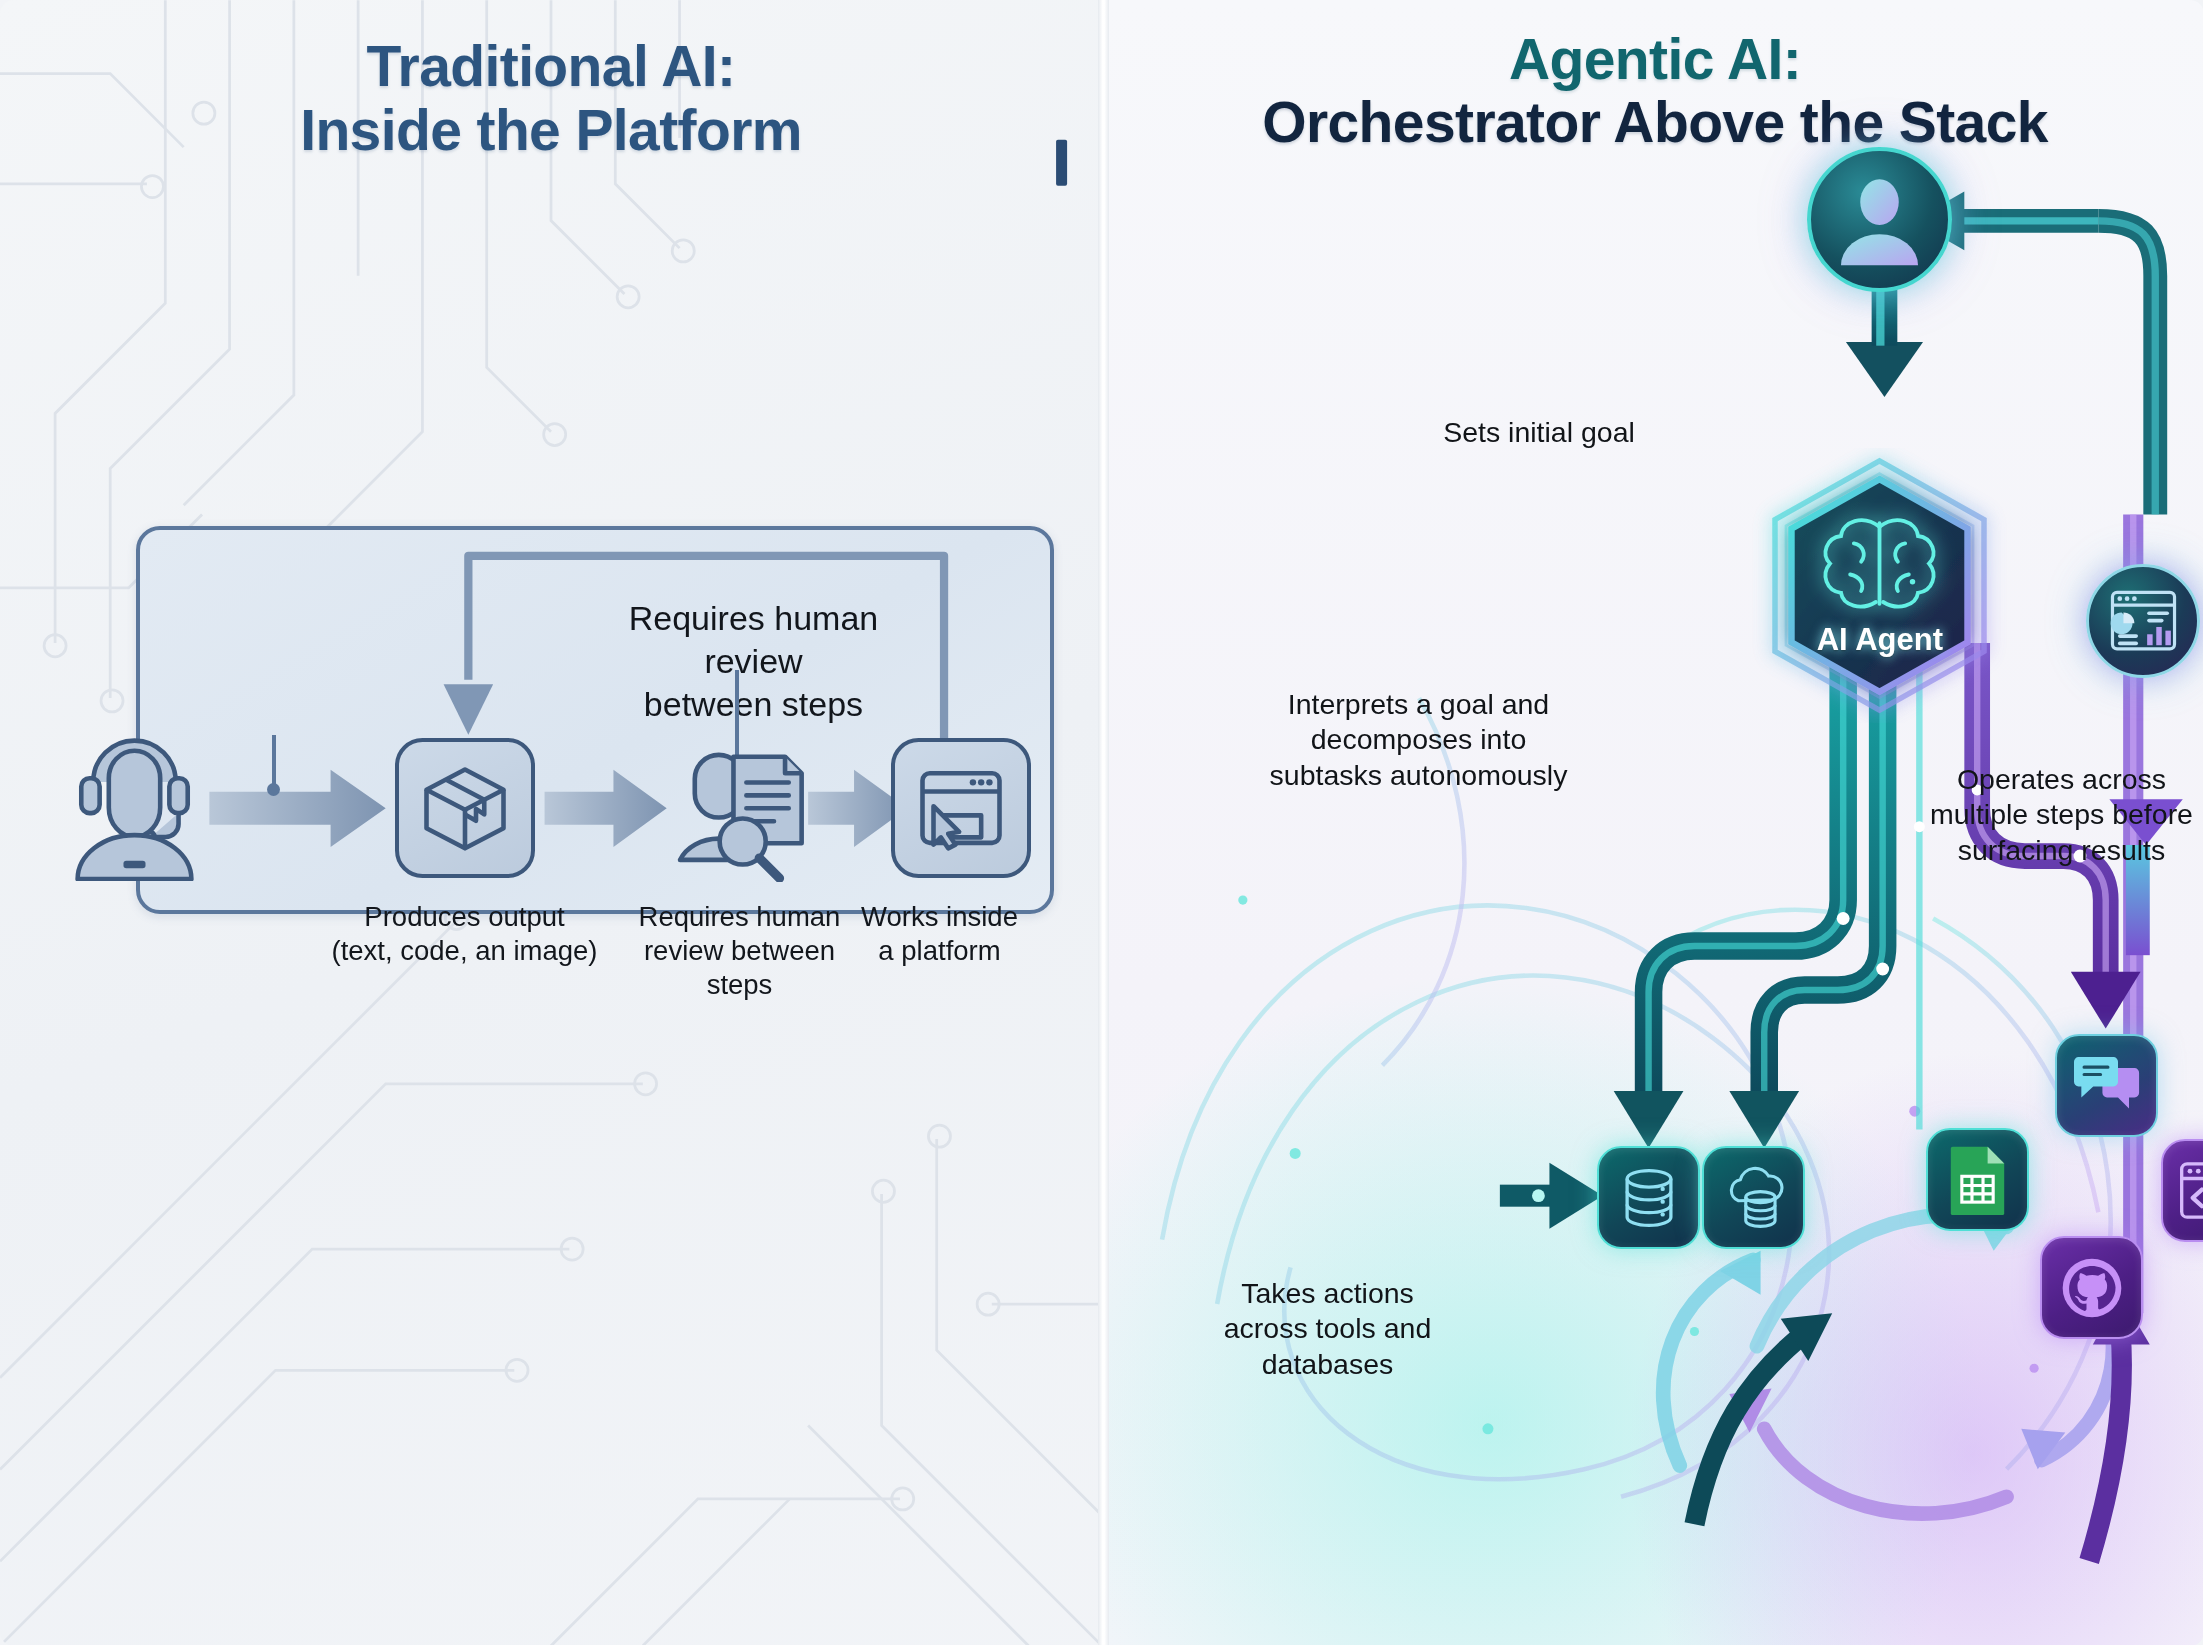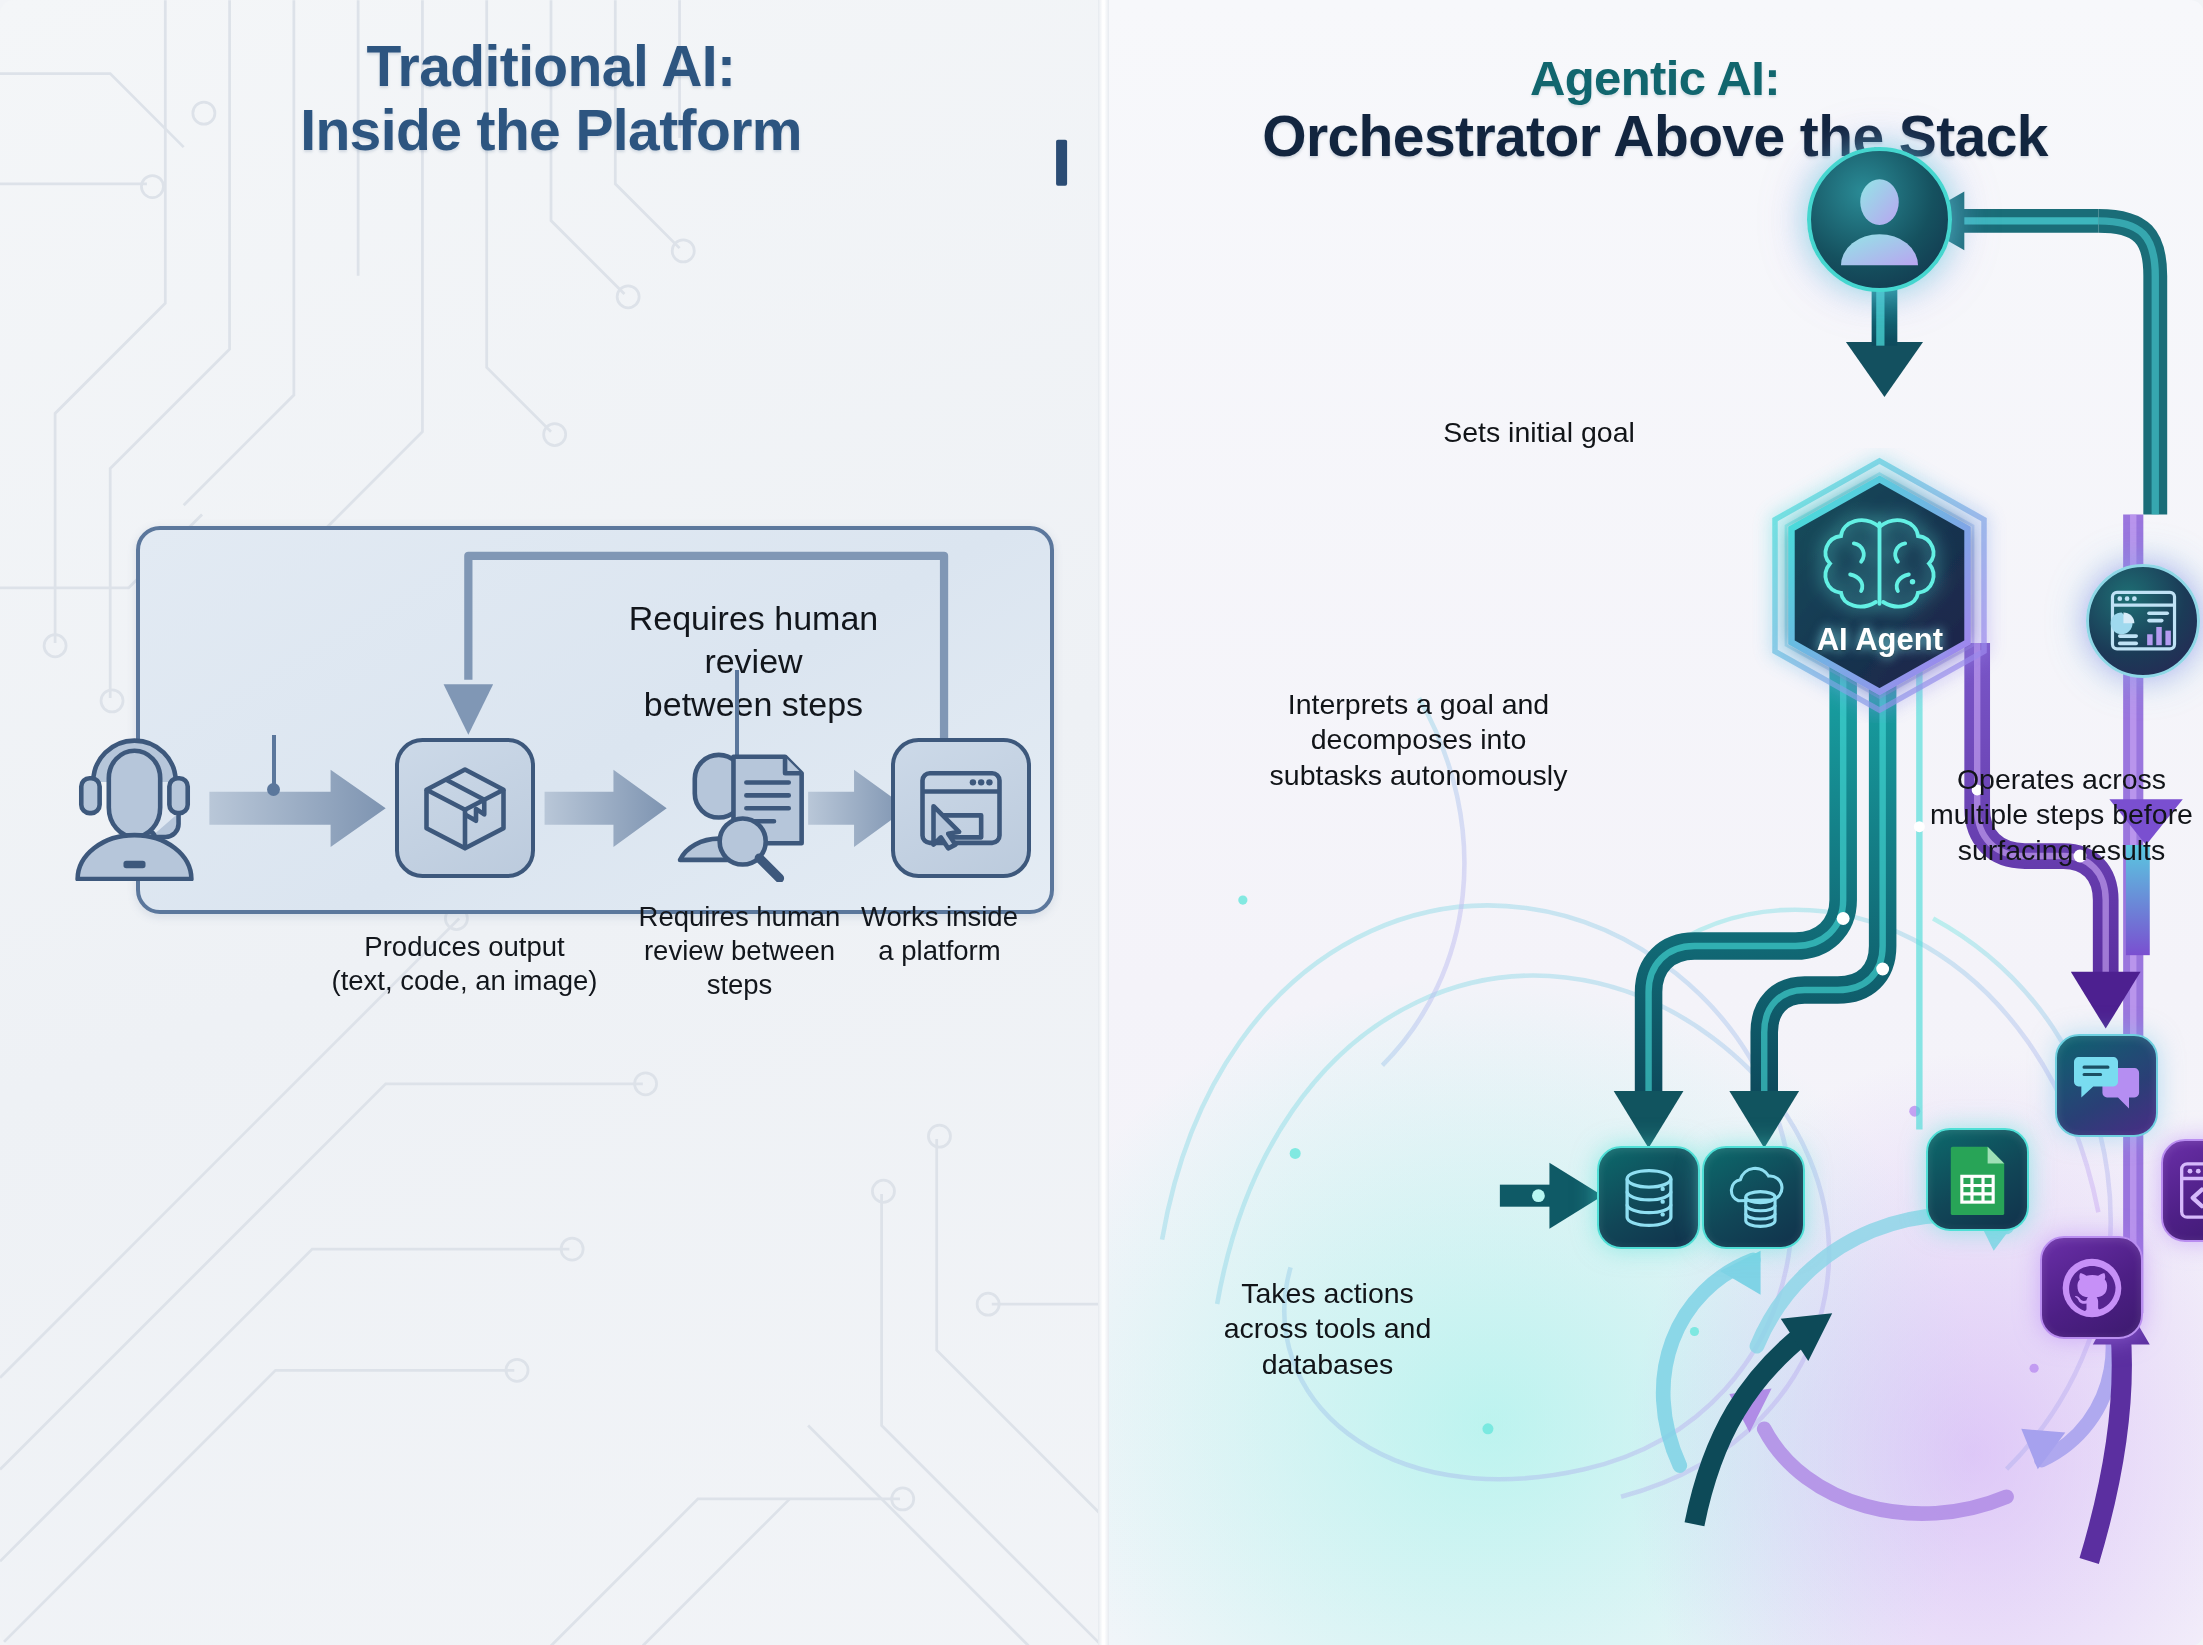--- a/index.html
+++ b/index.html
@@ -34,22 +34,22 @@
   
   .title {
     position: absolute; text-align: center; width: 100%;
     font-weight: 700; letter-spacing: -0.6px;
   }
   .title-left {
     top: 35px; font-size: 57px; line-height: 1.12; color: #2d5580;
     text-shadow: 0 1.8px 2.8px rgba(120,140,165,.28);
   }
   .title-right { top: 27.5px; line-height: 1.12; }
-  .title-right .l1 { display:block; font-size: 49px; color:#11666e;
-                     text-shadow: 0 1.8px 2.8px rgba(120,150,160,.28); margin-top: 23px; }
+  .title-right .l1 { display:block; font-size: 57px; color:#11666e;
+                     text-shadow: 0 1.8px 2.8px rgba(120,150,160,.28); }
   .title-right .l2 { display:block; font-size: 57px; color:#12253f;
                      text-shadow: 0 1.8px 2.8px rgba(110,125,150,.30); }
 
   
   .flowbox {
     position: absolute; left: 136px; top: 526px; width: 918px; height: 388px;
     border: 4.6px solid #5b779c; border-radius: 24px;
     background: linear-gradient(150deg,#e2eaf3 0%,#dbe5f0 55%,#e4ecf4 100%);
     box-shadow: 0 2.8px 9.2px rgba(90,115,150,.16);
   }
@@ -214,21 +214,21 @@
         <svg width="88" height="88" viewBox="0 0 96 96">
           <g fill="none" stroke="#3d587c" stroke-width="5" stroke-linejoin="round">
             <path d="M48 6 L90 28 L48 50 L6 28 Z"></path>
             <path d="M6 28 L6 70 L48 92 L90 70 L90 28"></path>
             <path d="M48 50 L48 92"></path>
             <path d="M27 17 L69 39 L69 55 L60 49 L60 62 L48 55"></path>
           </g>
         </svg>
       </div>
     </div>
-    <div class="cap" style="left:313px; top:900px; white-space:pre-line;margin-top:30px;">Produces output
+    <div class="cap" style="left:313px; top:900px; white-space:pre-line;">Produces output
 (text, code, an image)</div>
 
     <div class="hline" style="left:588px; top:597px; white-space:pre-line;">Requires human review
 between steps</div>
     <div class="stub" style="left:735px; top:670px; height:103px;"></div>
 
     <div class="node" style="left:669px; top:742px;">
       <svg width="140" height="140" viewBox="0 0 152 152">
         <g fill="#b6c6da" stroke="#3d587c" stroke-width="5" stroke-linejoin="round">
           <path d="M28 40 a26 26 0 0 1 52 0 v16 a26 26 0 0 1 -52 0 z"></path>

